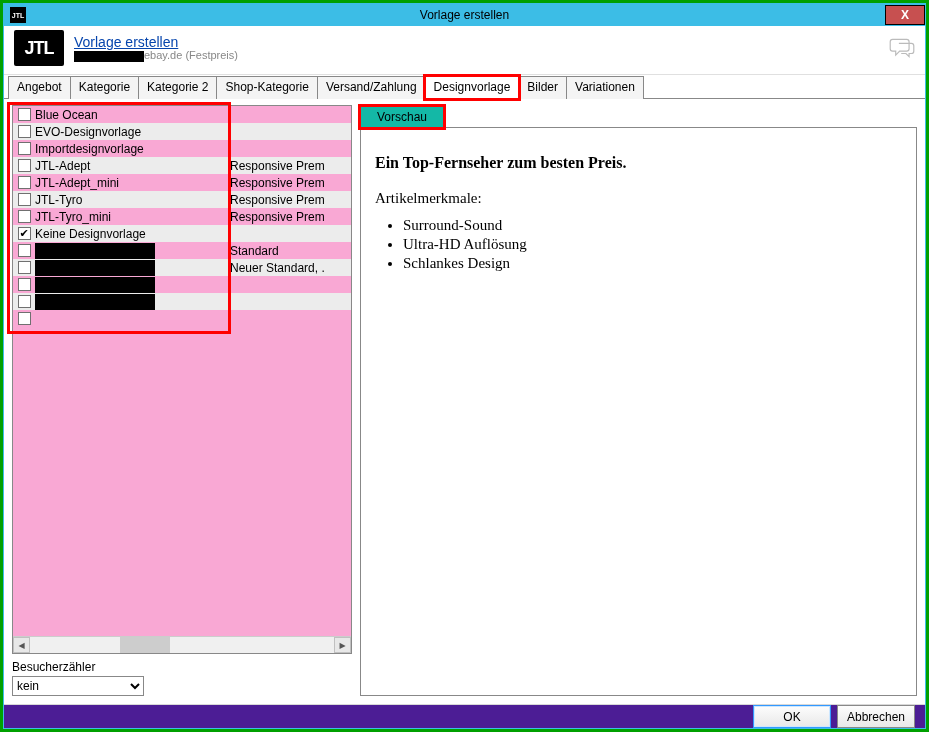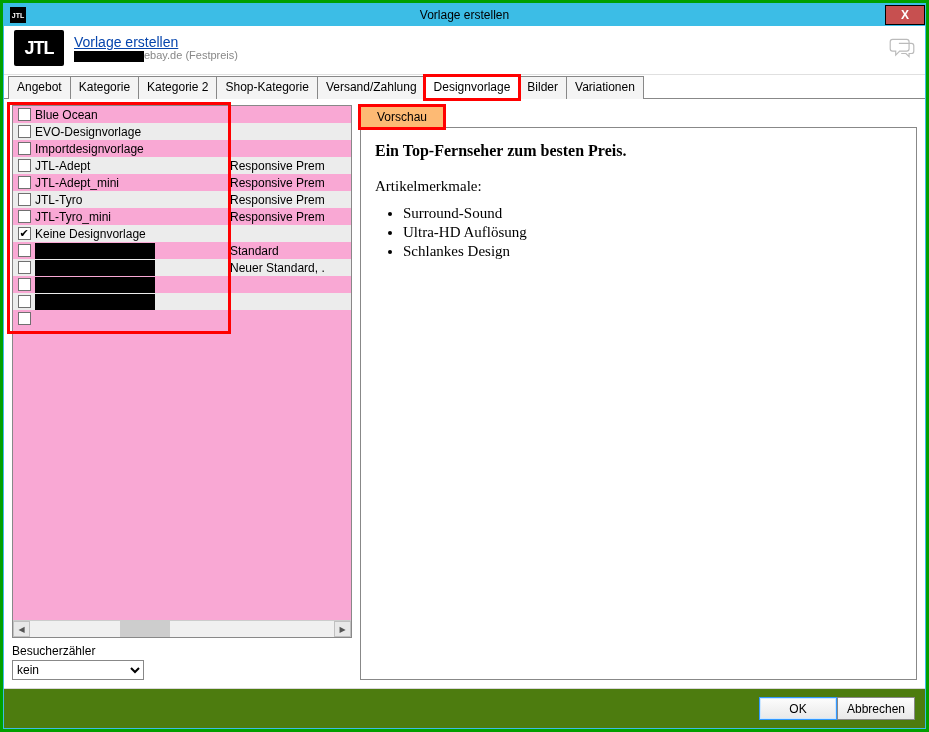--- a/index.html
+++ b/index.html
@@ -219,51 +219,52 @@
   }
   .preview-tab-row {
     display: flex;
     border-bottom: 1px solid #888;
     position: relative;
   }
   .preview-tab {
     padding: 3px 16px 4px 16px;
     border: 1px solid #888;
     border-bottom: none;
-    background: #fdba74;
+    background: #14b8a6;
     font-size: 12px;
     position: relative;
     top: 1px;
   }
   .preview-tab.highlight {
     outline: 3px solid #ff0000;
     outline-offset: -1px;
     z-index: 5;
   }
   .preview-body {
     flex: 1;
     border: 1px solid #888;
     border-top: none;
     padding: 10px 14px;
     font-family: "Times New Roman", serif;
     font-size: 15px;
     overflow: auto;
   }
   .preview-body h3 {
-    font-size: 16px; font-weight: bold; margin: 4px 0 18px 0;
+    font-size: 16px; font-weight: bold; margin: 16px 0 18px 0;
   }
   .preview-body p { margin: 0 0 10px 0; }
   .preview-body ul { margin: 4px 0 0 0; padding-left: 28px; }
   .preview-body li { margin-bottom: 2px; }
 
   .footer {
-    padding: 8px 10px;
-    background: #4d7c0f;
+    padding: 0 10px;
+    background: #4c1d95;
     display: flex;
     justify-content: flex-end;
+    gap: 6px;
     border-top: 1px solid #d8d8d8;
   }
   .footer button {
     min-width: 78px;
     height: 23px;
     font-size: 12px;
     border: 1px solid #888;
     background: linear-gradient(#fdfdfd,#e8e8e8);
     cursor: pointer;
   }

